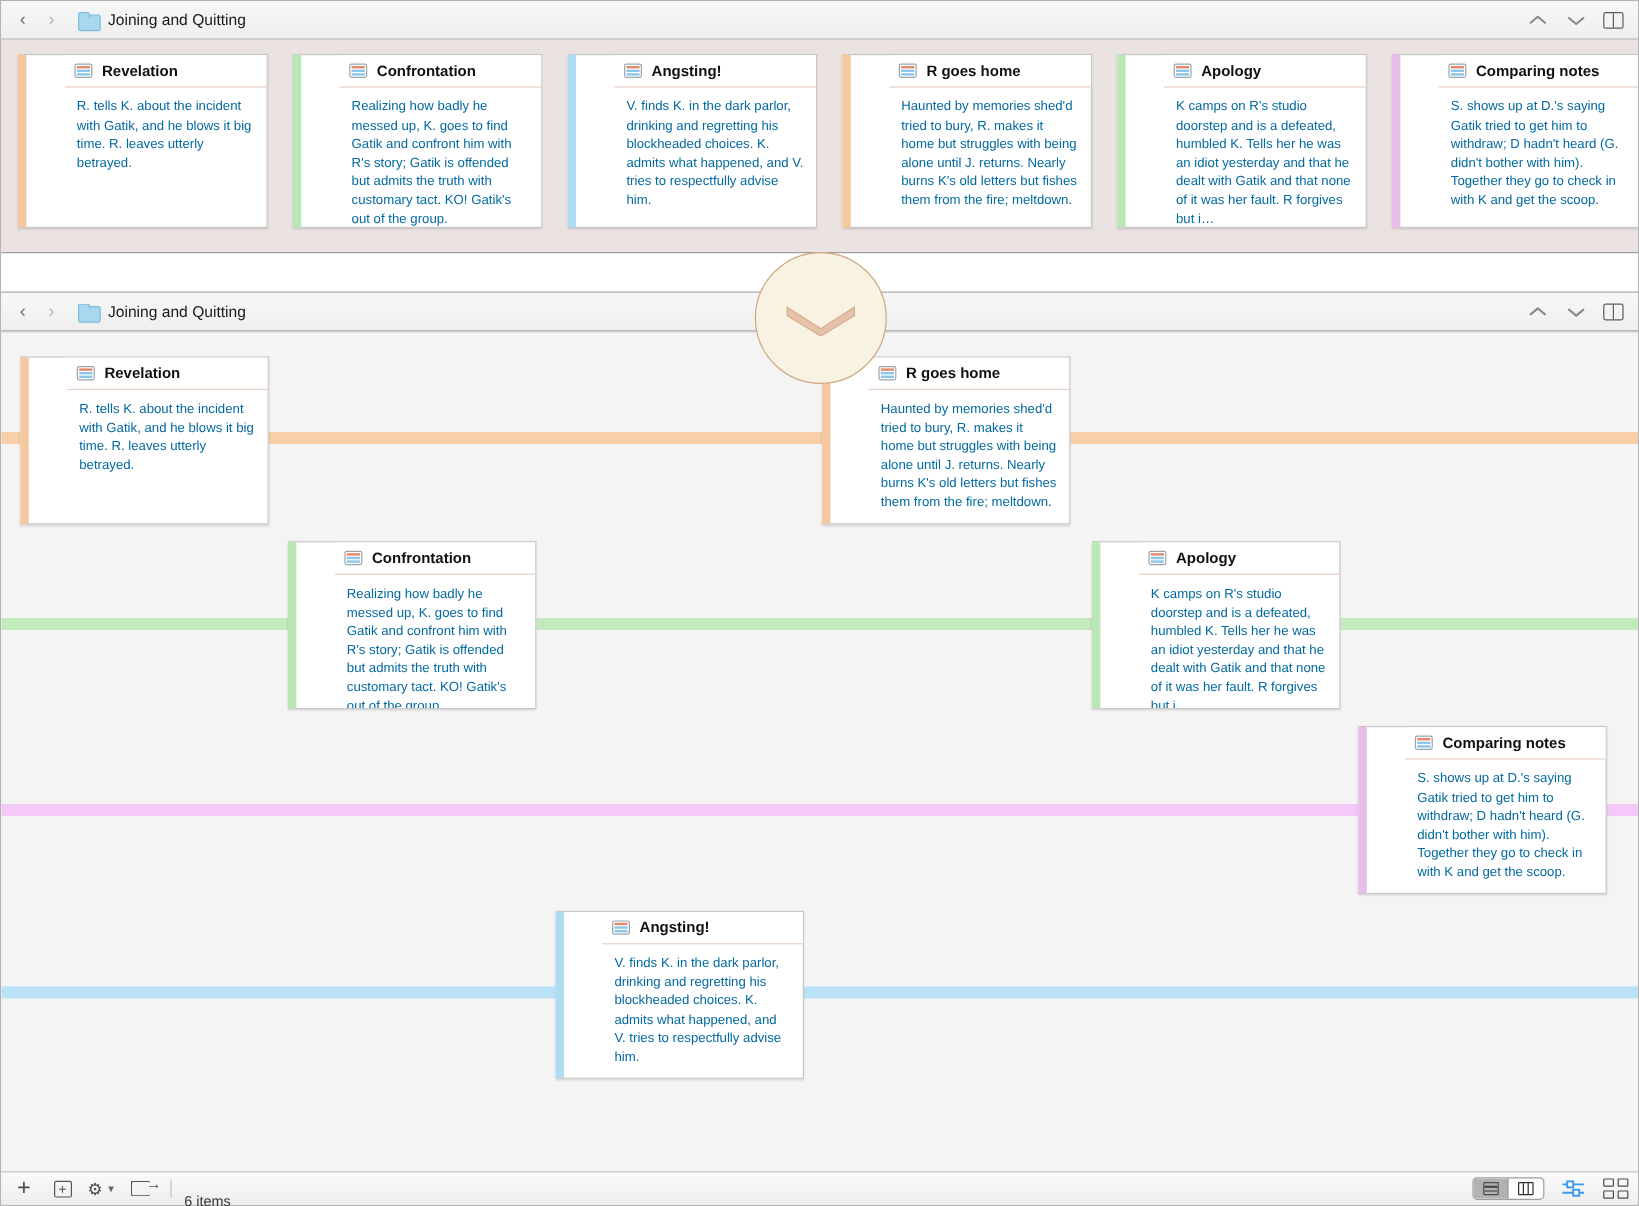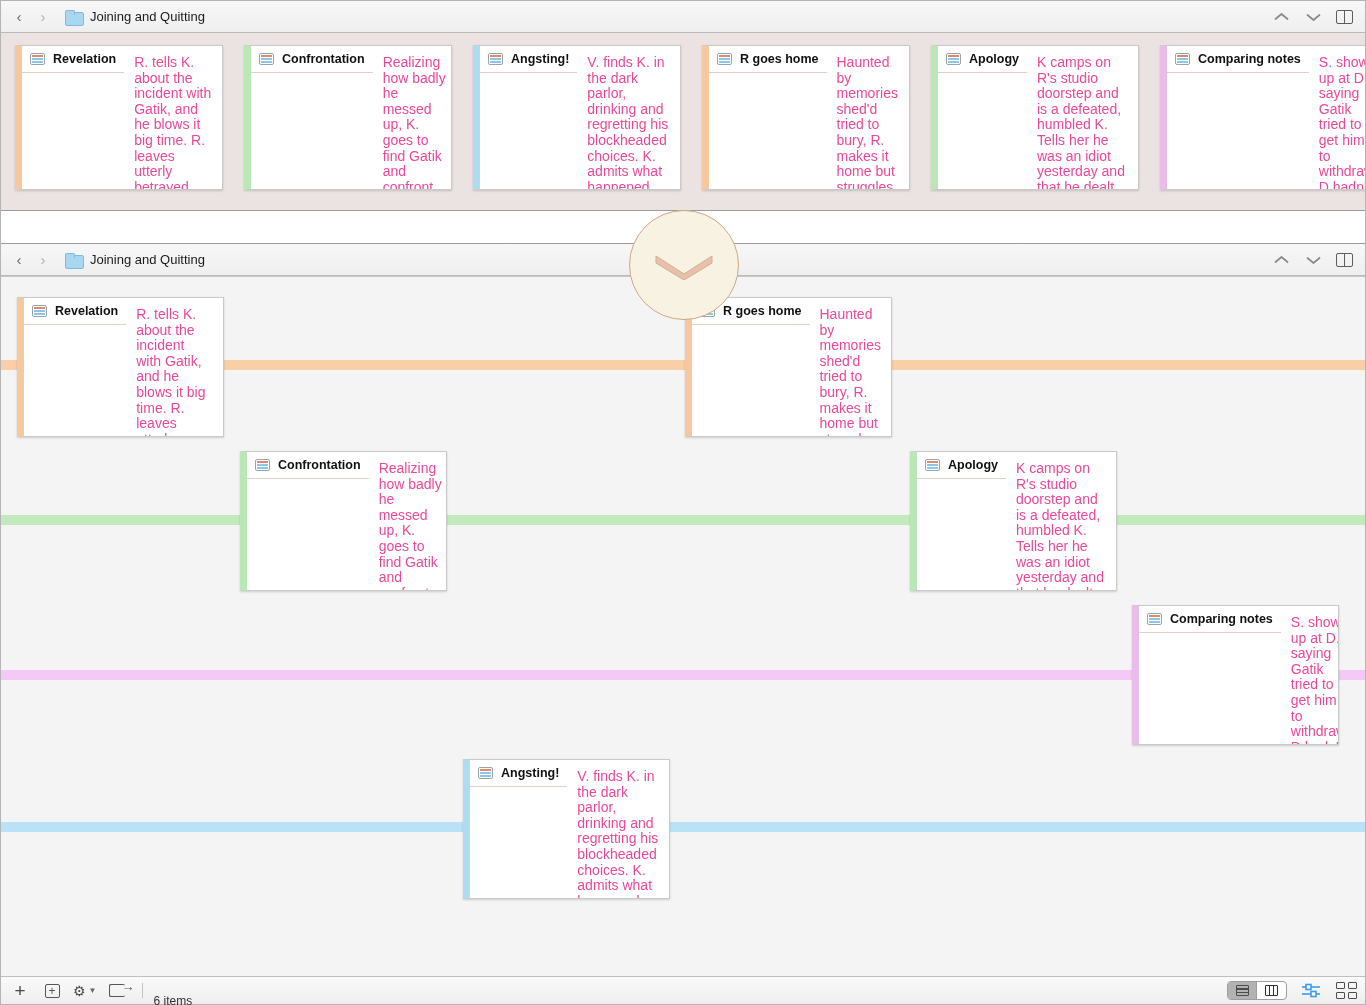--- a/index.html
+++ b/index.html
@@ -73,22 +73,23 @@
   .cards-row { display: flex; gap: 0; }
   .cards-row .card { margin-right: 21px; }
 
   
   .card {
     background: #ffffff;
     border: 1px solid #c9c9c9;
     border-left-width: 7px;
     border-left-style: solid;
     box-shadow: 0 1px 2px rgba(0,0,0,0.16);
-    display: flex; 
+    display: flex; flex-direction: column;
     overflow: hidden;
+    padding-left: 32px;
   }
   .card-head {
     height: 27px; flex: 0 0 27px;
     display: flex; align-items: center;
     padding: 0 8px;
     border-bottom: 1px solid #e6cfc4;
     background: #fff;
   }
   .card-icon {
     width: 15px; height: 12px; margin-right: 8px; flex: 0 0 auto;
@@ -101,21 +102,21 @@
   .card-icon span:nth-child(1) { background: #e4876b; margin-top: 1.4px; }
   .card-icon span:nth-child(2) { background: #8cc6e8; }
   .card-icon span:nth-child(3) { background: #8cc6e8; }
   .card-icon span:nth-child(4) { background: #8cc6e8; }
   .card-title {
     font-size: 12.5px; font-weight: bold; color: #111;
     white-space: nowrap; overflow: hidden; text-overflow: ellipsis;
   }
   .card-body {
     padding: 9px 10px 6px 10px;
-    font-size: 14px; line-height: 15.6px; color: #ec4899;
+    font-size: 11px; line-height: 15.6px; color: #0369a1;
   }
 
   
   .c-orange { border-left-color: #f5c89f; }
   .c-green  { border-left-color: #b9e8b6; }
   .c-blue   { border-left-color: #aedcf2; }
   .c-pink   { border-left-color: #eabce8; }
 
   
   .divider-wrap {

